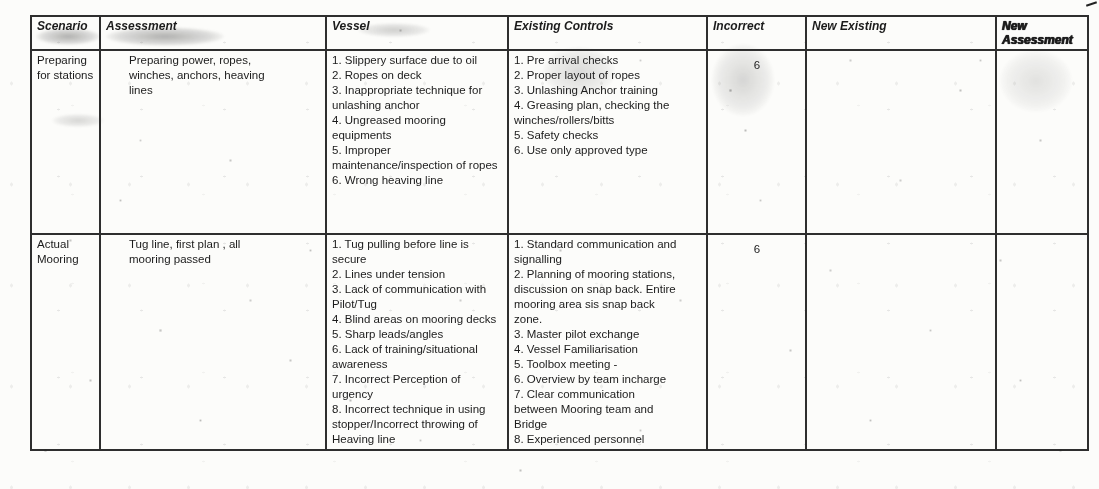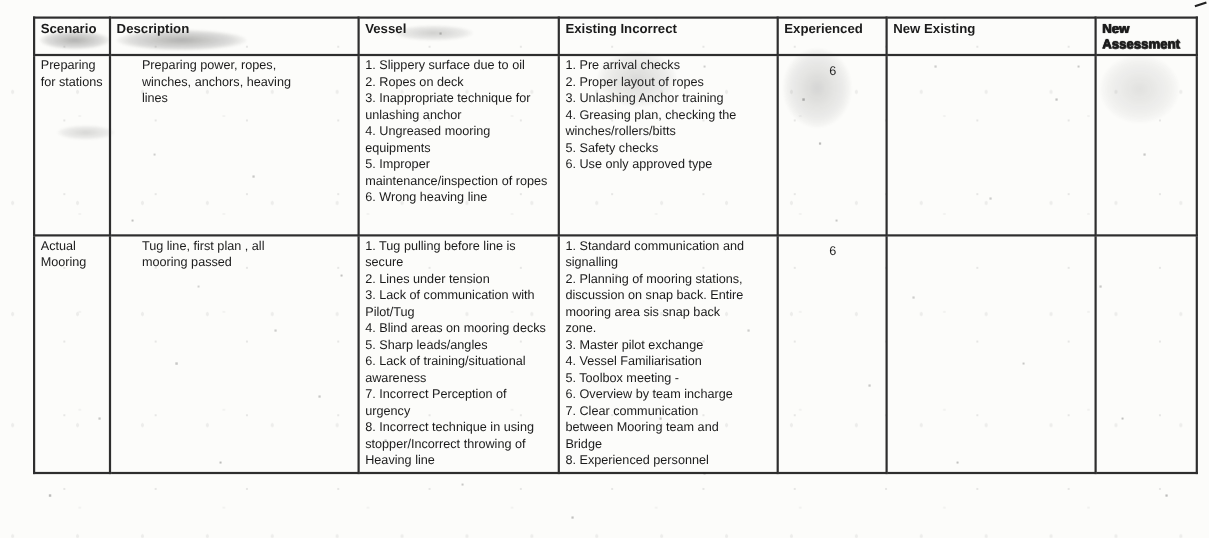--- a/index.html
+++ b/index.html
@@ -31,22 +31,22 @@
     padding:2px 4px 2px 5px;
     font-size:11.5px;line-height:15px;
     white-space:pre-line;
     overflow:hidden;
   }
   .risk-table th{
     font-weight:bold;font-size:12px;line-height:14px;
     text-align:left;padding-top:2px;
     white-space:normal;
   }
-  tr.hdr{height:31px;}
-  tr.r1{height:164px;}
+  tr.hdr{height:31px;font-style:italic;}
+  tr.r1{height:184px;}
   tr.r2{height:191px;}
   col.c-scenario{width:69px;}
   col.c-description{width:226px;}
   col.c-hazards{width:182px;}
   col.c-existing{width:199px;}
   col.c-assessment{width:99px;}
   col.c-newcontrols{width:190px;}
   col.c-newassessment{width:92px;}
   td.description{padding-right:58px;padding-left:28px;}
   td.existing{padding-right:28px;}
@@ -109,24 +109,24 @@
         <col class="c-description">
         <col class="c-hazards">
       <col class="c-existing">
         <col class="c-assessment">
         <col class="c-newcontrols">
       <col class="c-newassessment">
     </colgroup>
     <thead>
       <tr class="hdr">
         <th>Scenario</th>
-        <th>Description</th>
+        <th>Assessment</th>
         <th>Vessel</th>
-        <th>Existing Incorrect</th>
-        <th>Experienced</th>
+        <th>Existing Controls</th>
+        <th>Incorrect</th>
         <th>New Existing</th>
         <th class="smudged">New Assessment</th>
       </tr>
     </thead>
     <tbody>
       <tr class="r1">
         <td class="scenario">Preparing for stations</td>
         <td class="description">Preparing power, ropes, winches, anchors, heaving lines</td>
         <td class="hazards">1. Slippery surface due to oil
 2. Ropes on deck

